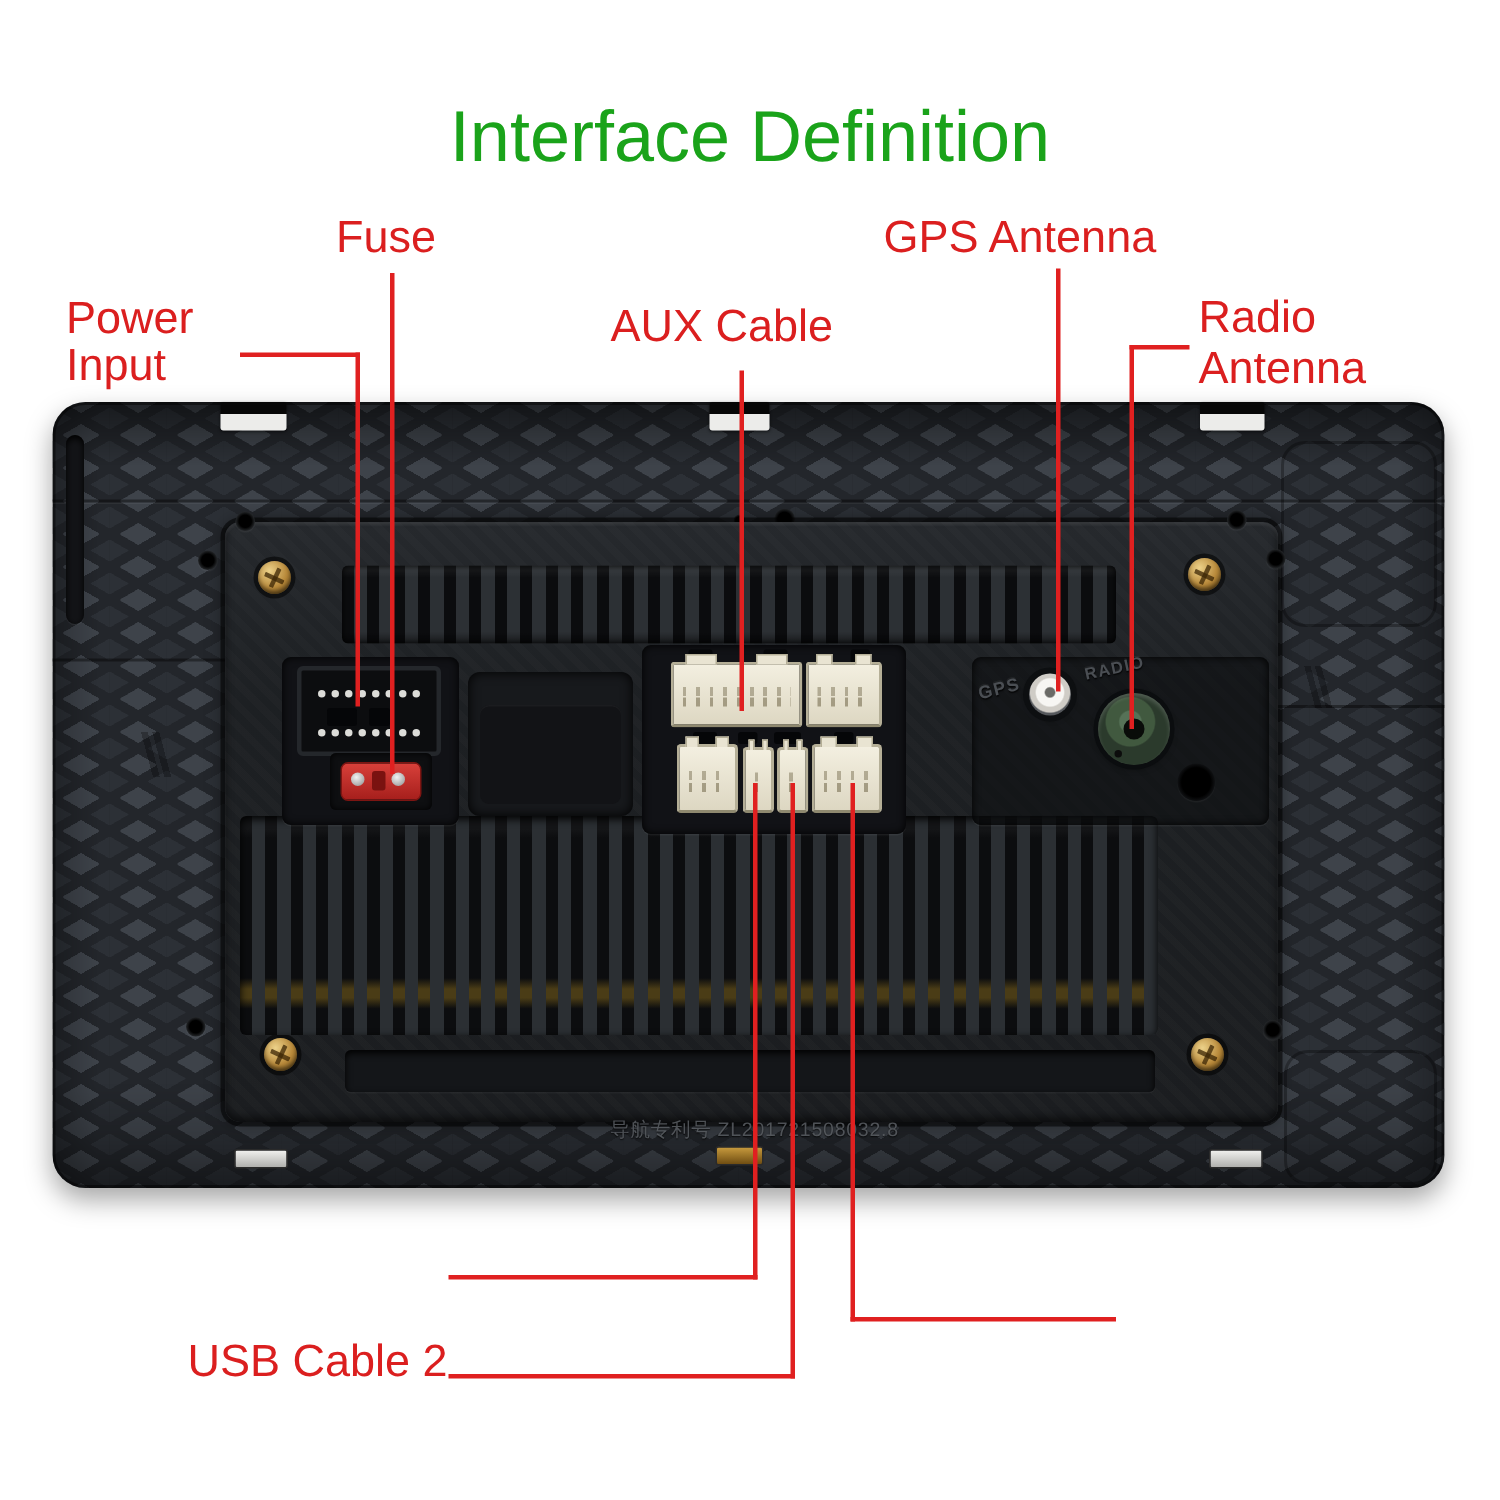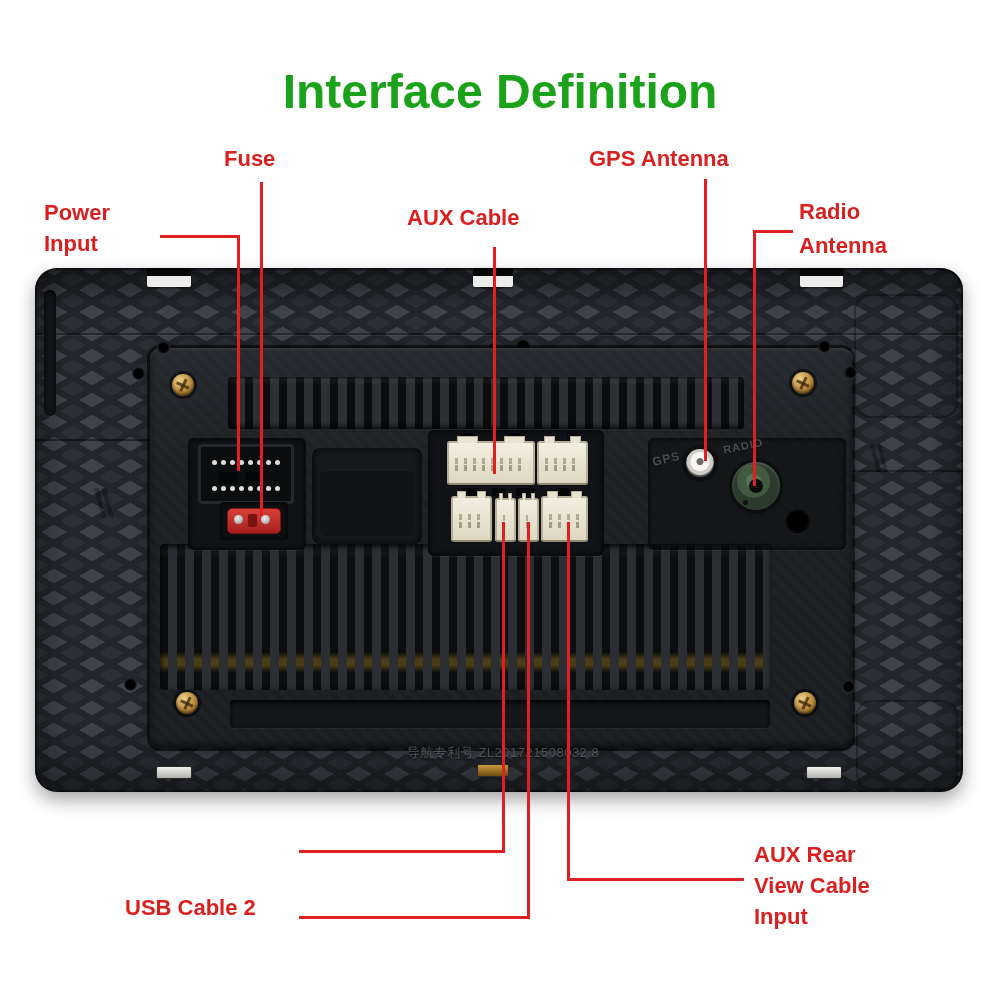--- a/index.html
+++ b/index.html
@@ -4,25 +4,25 @@
 <style>
   html,body{margin:0;padding:0;background:#fff;}
   #scene{
     position:relative;width:1000px;height:1000px;background:#ffffff;overflow:hidden;
     font-family:"Liberation Sans", sans-serif;
   }
   .abs{position:absolute;}
   
   .title{
     position:absolute;left:0;top:64px;width:100%;text-align:center;
-    font-size:48px;font-weight:bold;letter-spacing:0px;
+    font-size:48px;font-weight:normal;letter-spacing:0px;
     color:var(--title-green,#1aa31a);
   }
   .label{
-    position:absolute;font-weight:bold;font-size:22px;line-height:31px;
+    position:absolute;font-weight:normal;font-size:30px;line-height:31px;
     color:var(--label-red,#db1f1f);white-space:nowrap;
   }
   .leader{position:absolute;background:var(--leader-red,#e02020);}
   
   .shell{
     position:absolute;left:35px;top:268px;width:928px;height:524px;border-radius:22px;
     --s:22px;
     --c1:#2c3036;--c2:#23262b;--c3:#3e434a;
     background:
       conic-gradient(from -60deg at 50% calc(100%/3), var(--c3) 0 120deg, #0000 0),
@@ -281,19 +281,14 @@
   <div class="label" style="left:589px;top:143px;">GPS Antenna</div>
 
   <div class="label" style="left:799px;top:195px;line-height:34px;">
     <div>Radio</div>
     <div>Antenna</div>
   </div>
 
 
   <div class="label" style="left:93px;top:892px;margin-left:32px;">USB Cable 2</div>
 
-  <div class="label" style="left:754px;top:839px;">
-    <div>AUX Rear</div>
-    <div>View Cable</div>
-    <div>Input</div>
-  </div>
 
 </div>
 
 </body></html>

